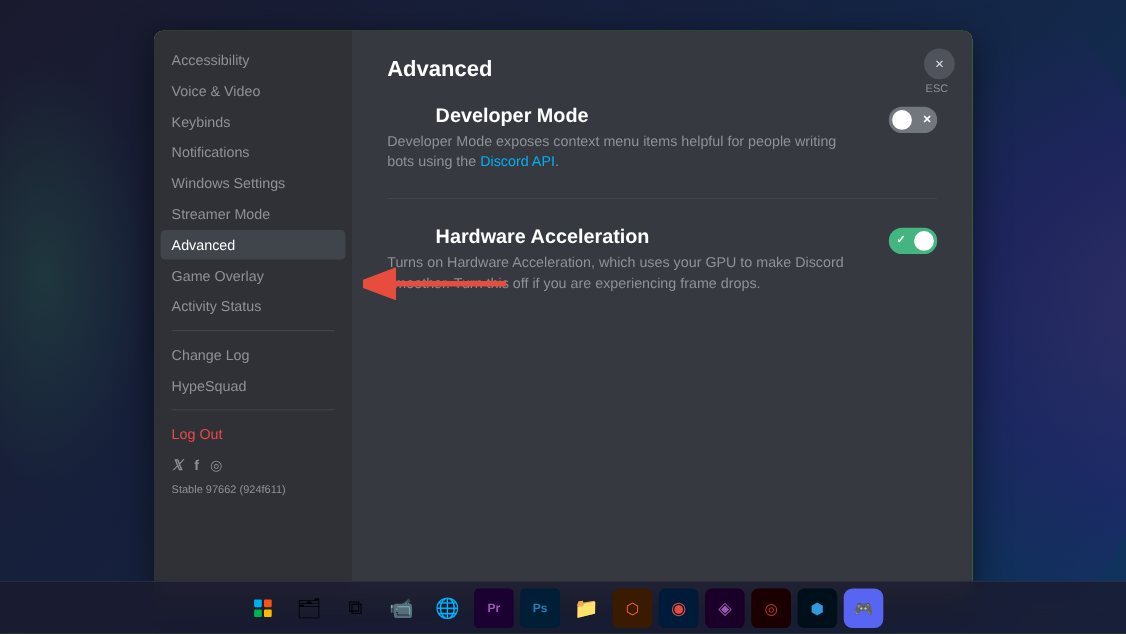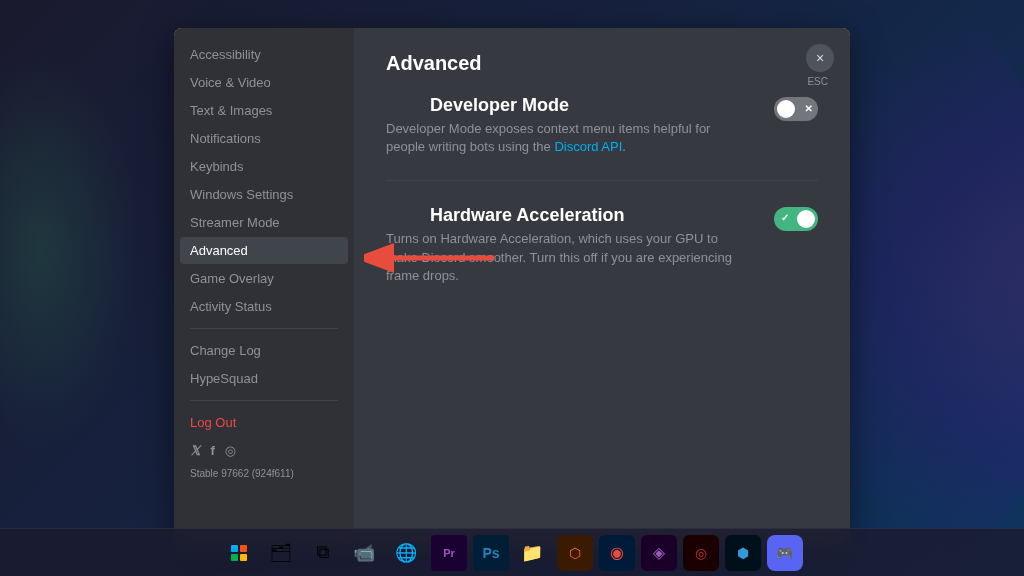--- a/index.html
+++ b/index.html
@@ -43,21 +43,21 @@
       position: absolute;
       inset: 0;
       z-index: 1;
       display: flex;
       align-items: center;
       justify-content: center;
     }
 
     
     .settings-dialog {
-      width: 676px;
+      width: 744px;
       height: 520px;
       background: #84cc16;
       border-radius: 8px;
       display: flex;
       overflow: hidden;
       position: relative;
       box-shadow: 0 8px 32px rgba(0,0,0,0.5);
     }
 
     
@@ -333,27 +333,24 @@
 
     <div class="sidebar">
 
       <div class="sidebar-item">
         <span>Accessibility</span>
       </div>
       <div class="sidebar-item">
         <span>Voice &amp; Video</span>
       </div>
       <div class="sidebar-item">
-        <span>Text &amp; Images</span>
+        <span>Keybinds</span>
       </div>
       <div class="sidebar-item">
         <span>Notifications</span>
-      </div>
-      <div class="sidebar-item">
-        <span>Keybinds</span>
       </div>
       <div class="sidebar-item">
         <span>Windows Settings</span>
       </div>
       <div class="sidebar-item">
         <span>Streamer Mode</span>
       </div>
       <div class="sidebar-item active">
         <span>Advanced</span>
       </div>
@@ -463,21 +460,21 @@
   <div class="taskbar-btn">
     <span style="font-size:18px;">📹</span>
   </div>
   <div class="taskbar-btn">
     <span style="font-size:18px;">🌐</span>
   </div>
   <div class="taskbar-btn" style="background:#1b0032;border-radius:4px;text-align:center;">
     <span style="font-size:11px;font-weight:bold;color:#9b59b6;">Pr</span>
   </div>
   <div class="taskbar-btn" style="background:#001e36;border-radius:4px;">
-    <span style="font-size:14px;font-weight:bold;color:#2980b9;">Ps</span>
+    <span style="font-size:11px;font-weight:bold;color:#2980b9;">Ps</span>
   </div>
   <div class="taskbar-btn">
     <span style="font-size:18px;">📁</span>
   </div>
   <div class="taskbar-btn" style="background:#3a1a00;border-radius:6px;">
     <span style="font-size:14px;color:#ff6b35;">⬡</span>
   </div>
   <div class="taskbar-btn" style="background:#001a3a;border-radius:6px;">
     <span style="font-size:16px;color:#e74c3c;">◉</span>
   </div>

